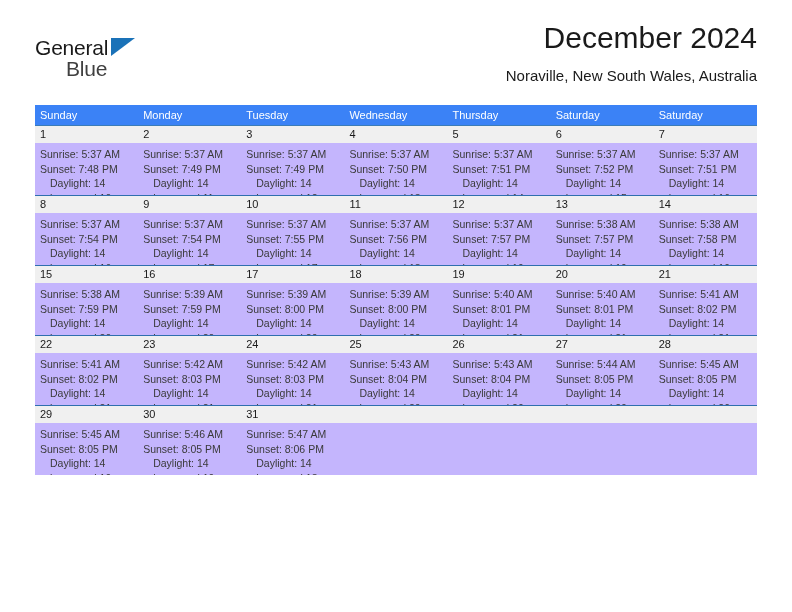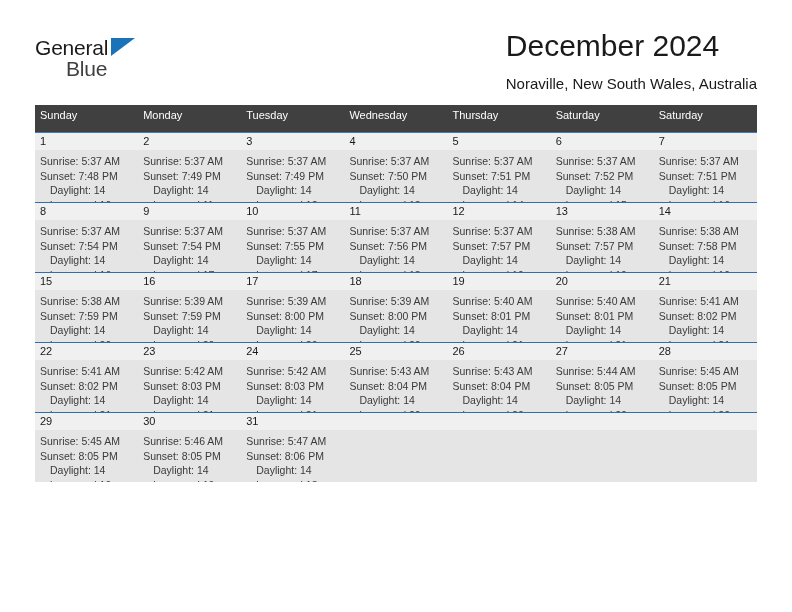--- a/index.html
+++ b/index.html
@@ -64,22 +64,22 @@
     top: 21px;
     font-size: 21px;
     line-height: 24px;
     color: #404040;
     letter-spacing: -0.2px;
   }
 
   .title-wrap {
     position: absolute;
     right: 35px;
-    top: 28px;
-    text-align: left;
+    top: 20px;
+    text-align: right;
   }
   .cal-title {
     font-size: 30px;
     line-height: 36px;
     color: #1a1a1a;
     font-weight: normal;
     margin: 0;
     white-space: nowrap;
   }
   .cal-subtitle {
@@ -94,22 +94,22 @@
   
   .calendar {
     position: absolute;
     left: 35px;
     top: 105px;
     width: 722px;
   }
   .weekday-row {
     display: flex;
     width: 722px;
-    background: #404040;
-    height: 27px;
+    background: #3b82f6;
+    height: 20px;
   }
   .weekday {
     flex: 0 0 103.14px;
     width: 103.14px;
     box-sizing: border-box;
     color: #ffffff;
     font-size: 11px;
     line-height: 20px;
     padding-left: 5px;
     white-space: nowrap;
@@ -136,21 +136,21 @@
     font-size: 11px;
     line-height: 17px;
     color: #1a1a1a;
     padding-left: 5px;
     white-space: nowrap;
     overflow: hidden;
   }
   .detail-row {
     display: flex;
     width: 722px;
-    background: #e5e5e5;
+    background: #c4b5fd;
     height: 52px;
   }
   .detail {
     flex: 0 0 103.14px;
     width: 103.14px;
     box-sizing: border-box;
     padding: 4px 4px 0 5px;
     font-size: 10.5px;
     line-height: 14.6px;
     color: #3a3a3a;

